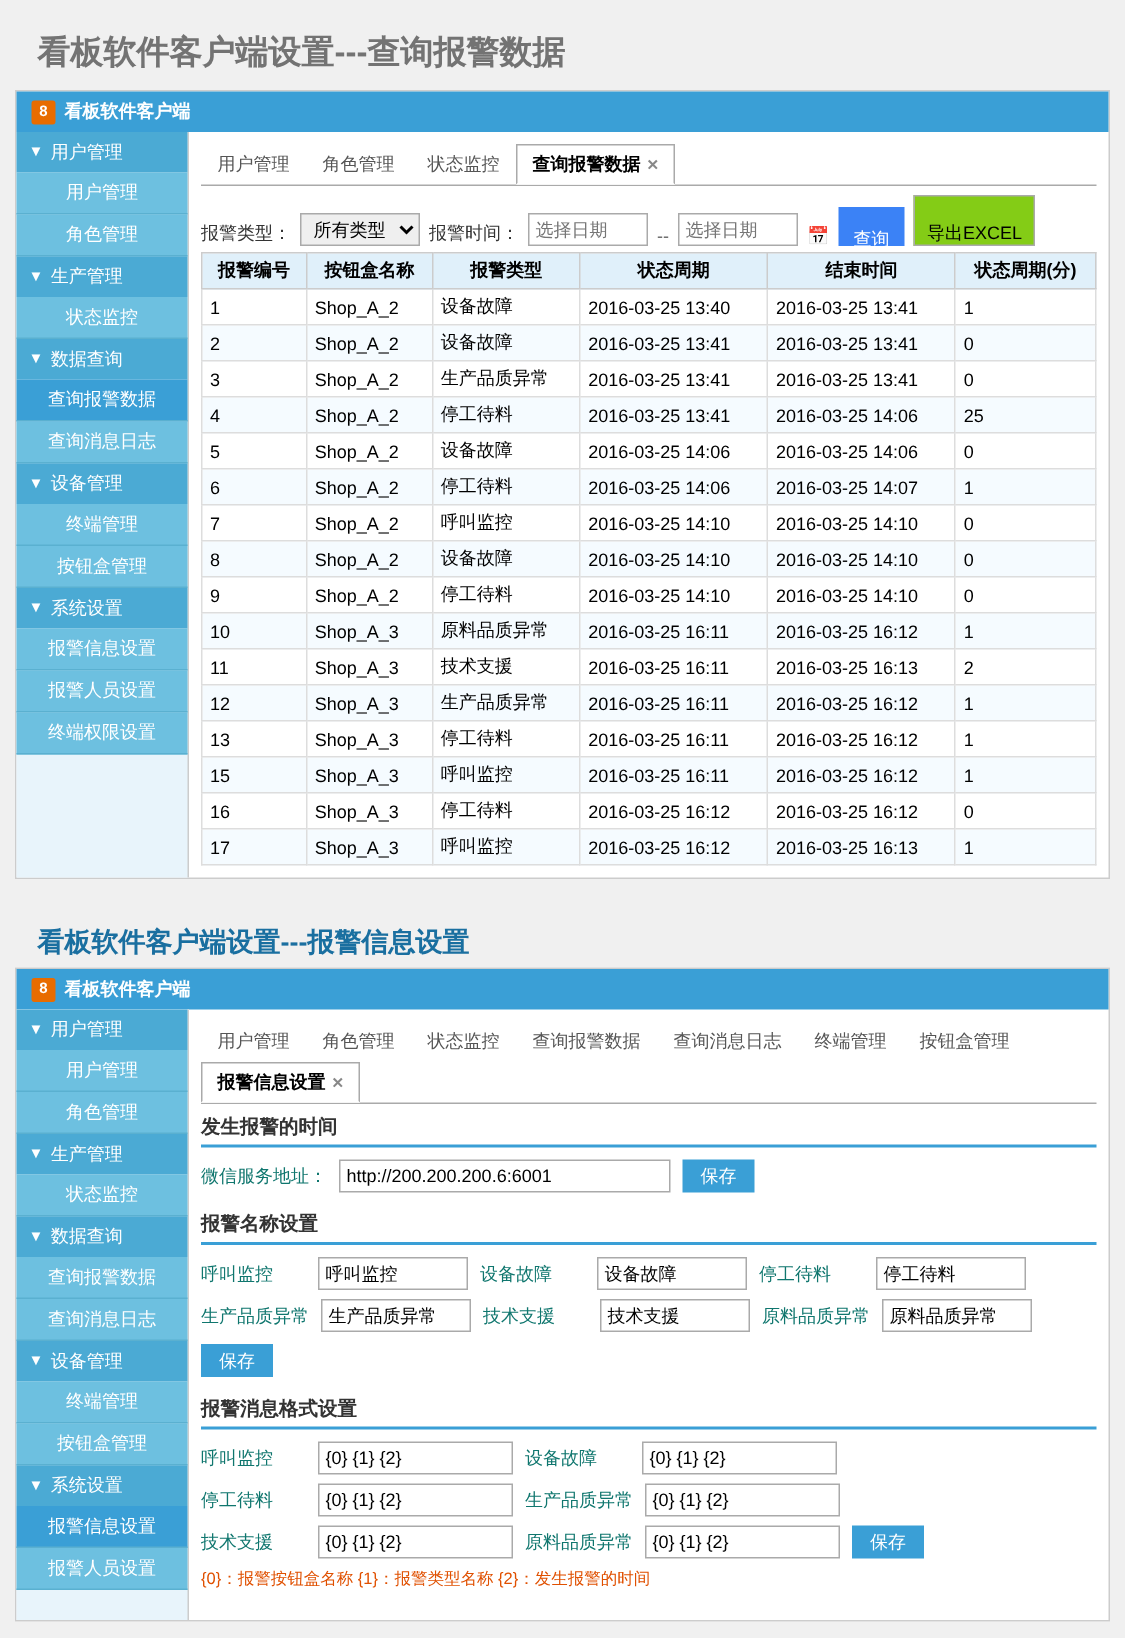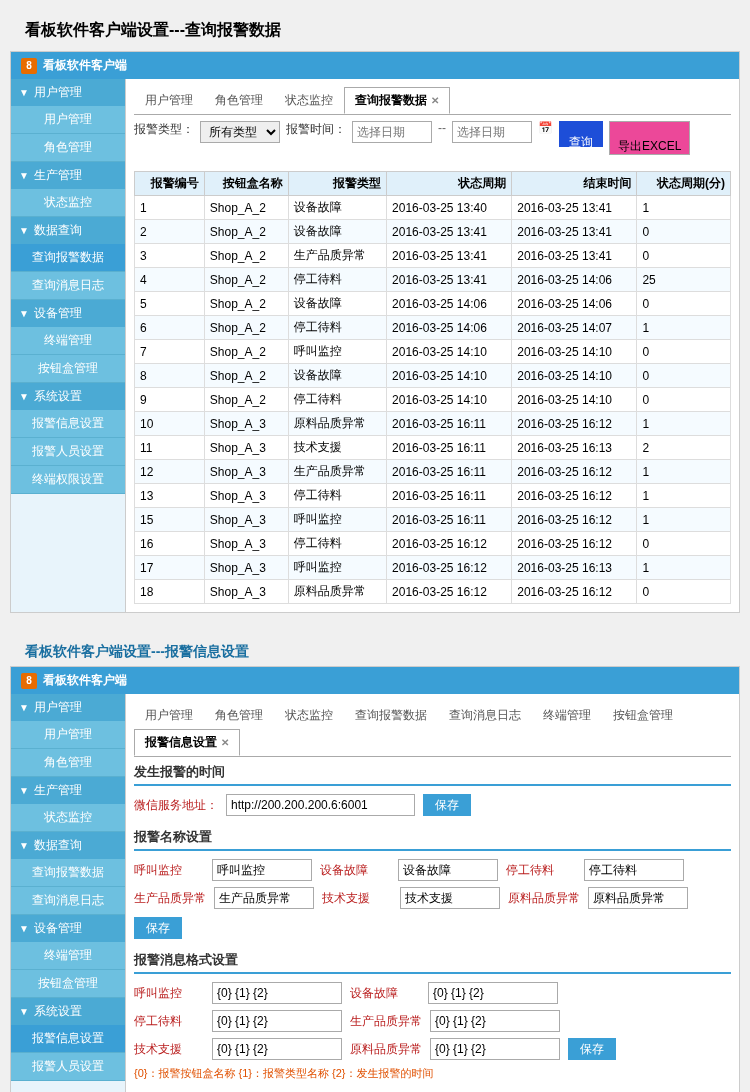--- a/index.html
+++ b/index.html
@@ -1,65 +1,65 @@
 <!DOCTYPE html>
 <html><head>
   <meta charset="utf-8">
   <style>
     * { box-sizing: border-box; margin: 0; padding: 0; font-family: 'Microsoft YaHei', Arial, sans-serif; font-size: 12px; }
     body { background: #f0f0f0; padding: 10px; }
 
-    .page-title { color: #000000; font-size: 16px; font-weight: bold; padding: 10px 15px; }
+    .page-title { color: #737373; font-size: 22px; font-weight: bold; padding: 10px 15px; }
     .section { background: #fff; margin-bottom: 20px; border: 1px solid #ccc; }
     .section-header { background: #3a9fd6; color: #fff; padding: 5px 10px; font-size: 13px; font-weight: bold; display: flex; align-items: center; gap: 6px; }
     .section-header .logo { width: 16px; height: 16px; background: #e86c00; border-radius: 2px; display: inline-flex; align-items: center; justify-content: center; color: #fff; font-weight: bold; font-size: 10px; }
 
     .layout { display: flex; height: auto; }
     .sidebar { width: 115px; background: #e8f4fb; border-right: 1px solid #ccc; flex-shrink: 0; }
     .main-content { flex: 1; padding: 8px; overflow: auto; }
 
     .sidebar-group-header { background: #4baad4; color: #fff; padding: 5px 8px; display: flex; align-items: center; gap: 5px; cursor: pointer; }
     .sidebar-group-header .arrow { font-size: 10px; }
     .sidebar-item { background: #6dc0e0; color: #fff; text-align: center; padding: 5px 4px; cursor: pointer; border-bottom: 1px solid #5ab0d0; }
     .sidebar-item.active { background: #3a9fd6; }
 
     
     .tabs { display: flex; border-bottom: 1px solid #aaa; margin-bottom: 6px; flex-wrap: wrap; }
     .tab { padding: 4px 10px; cursor: pointer; color: #555; border: 1px solid transparent; }
     .tab.active { background: #fff; border: 1px solid #aaa; border-bottom: 1px solid #fff; color: #000; font-weight: bold; }
     .tab .close-x { color: #888; margin-left: 4px; font-size: 10px; }
 
     
-    .filter-row { display: flex; align-items: flex-start; gap: 6px; margin-bottom: 16px; flex-wrap: wrap; }
+    .filter-row { display: flex; align-items: flex-end; gap: 6px; margin-bottom: 4px; flex-wrap: wrap; }
     .filter-label { color: #333; }
     .filter-select, .filter-input { border: 1px solid #aaa; padding: 2px 4px; height: 22px; }
     .filter-select { width: 80px; }
     .filter-input { width: 80px; }
-    .btn-query { background: #1d4ed8; color: #fff; border: none; padding: 13px 10px; cursor: pointer; height: 22px; }
-    .btn-export { background: #ec4899; border: 1px solid #aaa; padding: 16px 8px; cursor: pointer; height: 30px; }
+    .btn-query { background: #3b82f6; color: #fff; border: none; padding: 13px 10px; cursor: pointer; height: 22px; }
+    .btn-export { background: #84cc16; border: 1px solid #aaa; padding: 16px 8px; cursor: pointer; height: 30px; }
     .date-sep { color: #666; }
 
     
     .data-table { width: 100%; border-collapse: collapse; font-size: 11px; }
-    .data-table th { background: #e0f0fa; border: 1px solid #ccc; padding: 3px 5px; text-align: right; white-space: nowrap; }
+    .data-table th { background: #e0f0fa; border: 1px solid #ccc; padding: 3px 5px; text-align: center; white-space: nowrap; }
     .data-table td { border: 1px solid #ddd; padding: 3px 5px; white-space: nowrap; }
     .data-table tr:nth-child(even) { background: #f5fbff; }
 
     
     .form-section { margin-bottom: 12px; }
     .form-section-title { font-weight: bold; font-size: 13px; color: #333; border-bottom: 2px solid #3a9fd6; padding-bottom: 3px; margin-bottom: 8px; }
     .form-row { display: flex; align-items: center; gap: 8px; margin-bottom: 6px; flex-wrap: wrap; }
-    .form-label { color: #b91c1c; min-width: 70px; }
+    .form-label { color: #0f766e; min-width: 70px; }
     .form-input { border: 1px solid #aaa; padding: 2px 4px; height: 22px; }
-    .form-input.wide { width: 189px; }
+    .form-input.wide { width: 221px; }
     .form-input.medium { width: 100px; }
     .btn-save { background: #3a9fd6; color: #fff; border: none; padding: 3px 12px; cursor: pointer; height: 22px; }
     .hint-text { color: #e05000; font-size: 11px; margin: 4px 0; }
 
-    .page-section-title { color: #1a6fa0; font-size: 14px; font-weight: bold; padding: 10px 15px 5px; }
+    .page-section-title { color: #1a6fa0; font-size: 18px; font-weight: bold; padding: 10px 15px 5px; }
   </style>
 </head>
 <body>
 
 <div>
   <div class="page-title">看板软件客户端设置---查询报警数据</div>
 </div>
 
 <div class="section">
   <div class="section-header">
@@ -262,28 +262,20 @@
               <td>0</td>
             </tr>
             <tr>
               <td>17</td>
               <td>Shop_A_3</td>
               <td>呼叫监控</td>
               <td>2016-03-25 16:12</td>
               <td>2016-03-25 16:13</td>
               <td>1</td>
             </tr>
-            <tr>
-              <td>18</td>
-              <td>Shop_A_3</td>
-              <td>原料品质异常</td>
-              <td>2016-03-25 16:12</td>
-              <td>2016-03-25 16:12</td>
-              <td>0</td>
-            </tr>
           </tbody>
       </table>
     </div>
   </div>
 </div>
 
 <div>
   <div class="page-section-title">看板软件客户端设置---报警信息设置</div>
 </div>
 

